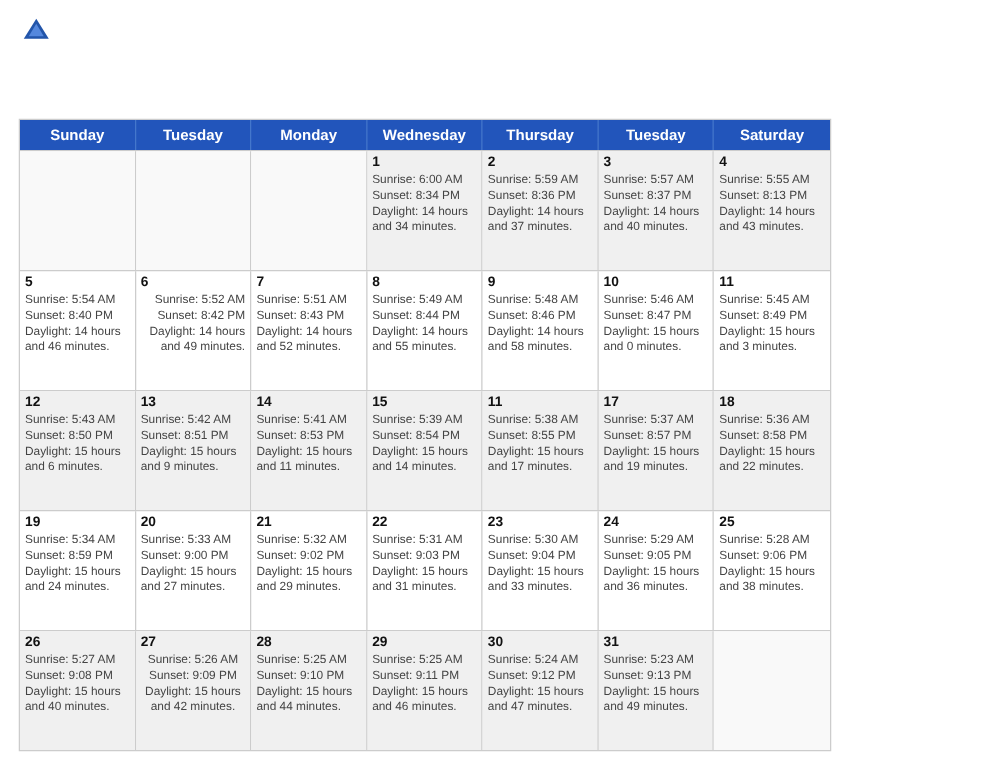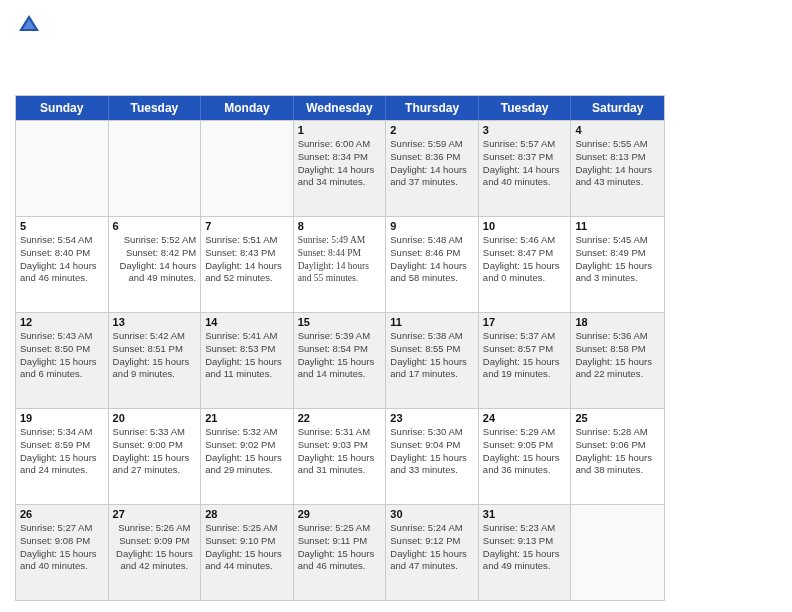--- a/index.html
+++ b/index.html
@@ -193,21 +193,21 @@
           </div>
           <div class="cal-cell">
             <div class="day-number">7</div>
             <div class="cell-info" style="white-space: pre-line;">Sunrise: 5:51 AM
 Sunset: 8:43 PM
 Daylight: 14 hours
 and 52 minutes.</div>
           </div>
           <div class="cal-cell">
             <div class="day-number">8</div>
-            <div class="cell-info" style="white-space: pre-line; font-family: Liberation Serif, serif;">Sunrise: 5:49 AM
+            <div class="cell-info" style="white-space: pre-line;">Sunrise: 5:49 AM
 Sunset: 8:44 PM
 Daylight: 14 hours
 and 55 minutes.</div>
           </div>
           <div class="cal-cell">
             <div class="day-number">9</div>
             <div class="cell-info" style="white-space: pre-line;">Sunrise: 5:48 AM
 Sunset: 8:46 PM
 Daylight: 14 hours
 and 58 minutes.</div>

